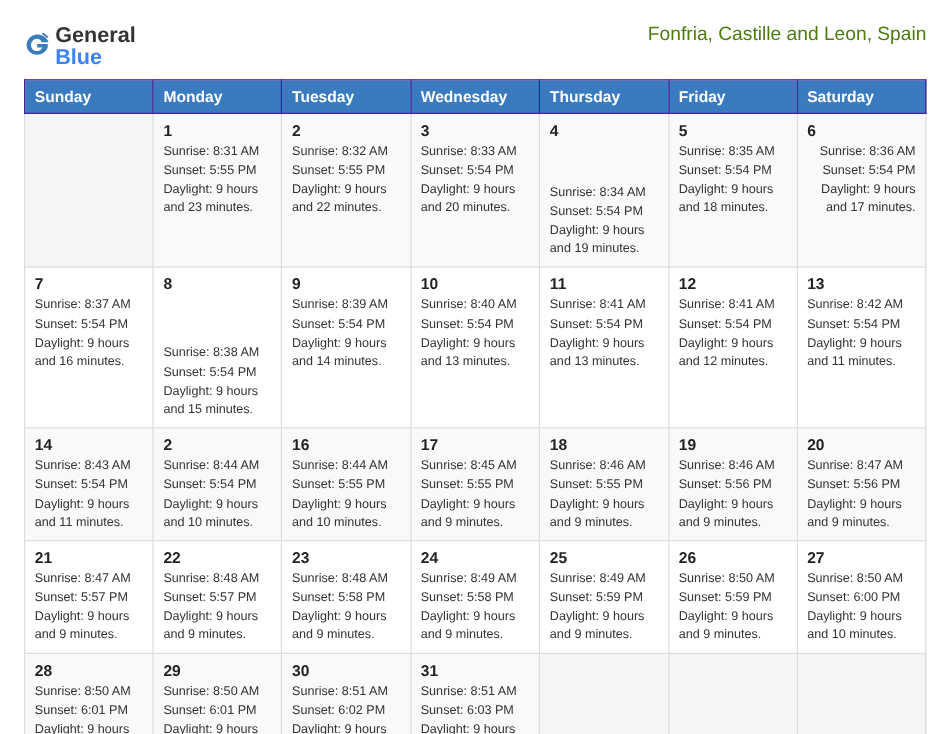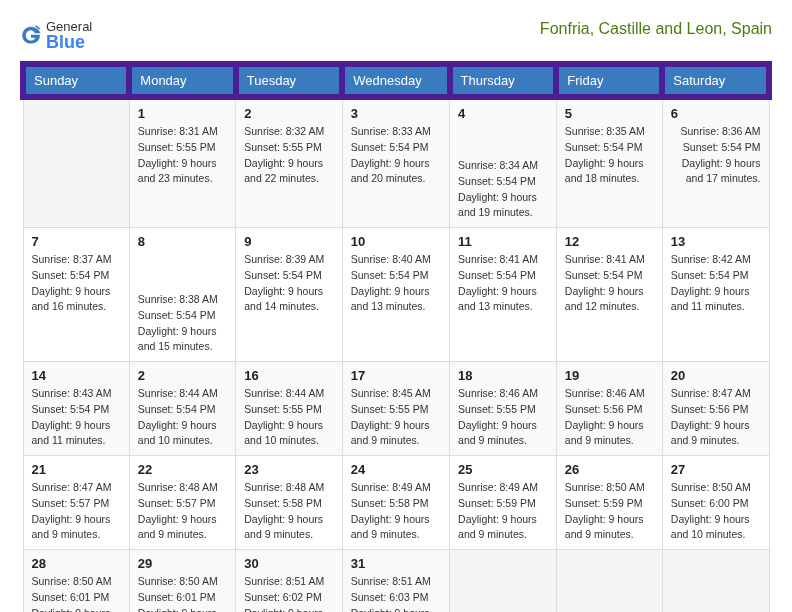--- a/index.html
+++ b/index.html
@@ -15,22 +15,22 @@
       justify-content: space-between;
       align-items: flex-start;
       margin-bottom: 10px;
     }
     .logo {
       display: flex;
       align-items: center;
       gap: 4px;
     }
     .logo-text-general {
-      font-size: 13px;
-      font-weight: normal;
+      font-size: 18px;
+      font-weight: bold;
       color: #333;
       line-height: 1;
     }
     .logo-text-blue {
       font-size: 18px;
       font-weight: bold;
       color: #3b82f6;
       line-height: 1;
     }
     .logo-icon {
@@ -52,24 +52,24 @@
     }
     .calendar {
       width: 100%;
       border-collapse: collapse;
       border: 1px solid #ccc;
     }
     .calendar thead tr th {
       background-color: #3a7abf;
       color: #fff;
       font-size: 13px;
-      font-weight: normal;
+      font-weight: bold;
       padding: 6px 8px;
       text-align: left;
-      border: 6px solid #4c1d95;
+      border: 1px solid #4c1d95;
     }
     .calendar tbody tr td {
       vertical-align: top;
       padding: 6px 8px;
       border: 1px solid #ddd;
       width: 108px;
       min-height: 80px;
       font-size: 11px;
       color: #333;
       background: #fff;

